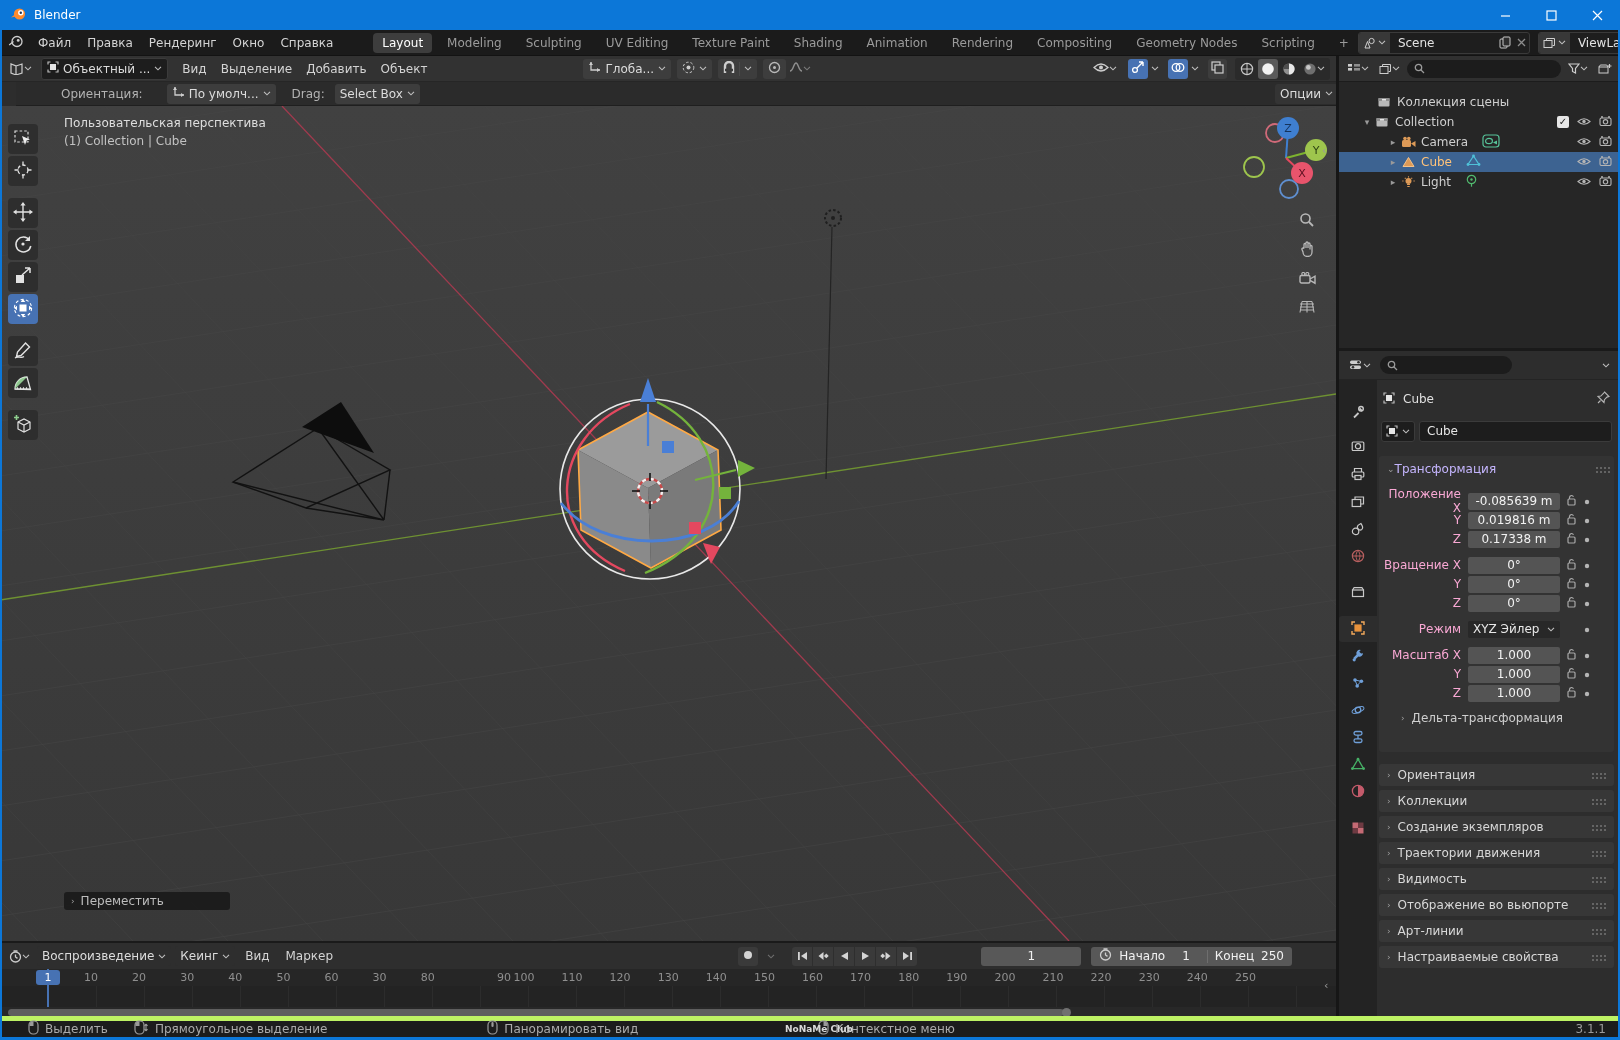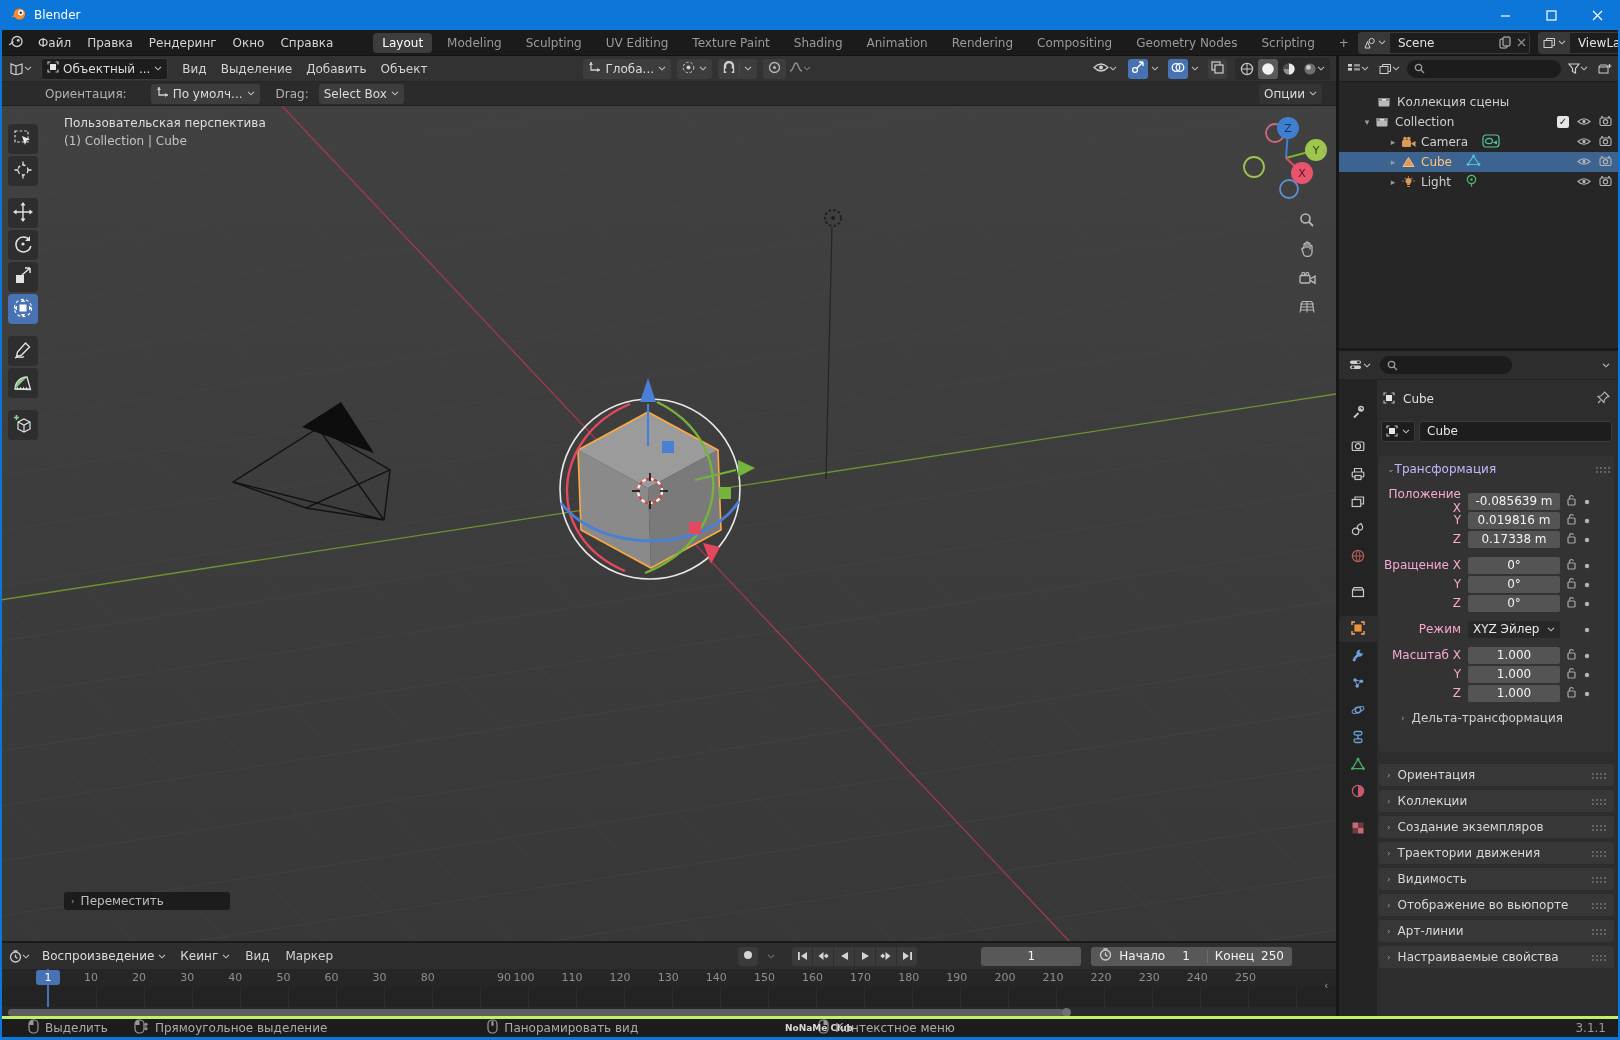--- a/index.html
+++ b/index.html
@@ -20,21 +20,21 @@
   .wctl{width:46px;height:30px;display:flex;align-items:center;justify-content:center;}
   
   #topbar{left:0;top:30px;width:1620px;height:26px;background:#1b1b1b;display:flex;align-items:center;padding:0 8px;box-sizing:border-box;border-bottom:1px solid #131313;}
   .wstab{color:#9b9b9b;padding:3px 9px;border-radius:4px;white-space:nowrap;}
   .wstab.active{color:#fff;background:#3d3d3d;}
   .selwidget{display:flex;align-items:center;height:20px;background:#1e1e1e;border:1px solid #3a3a3a;border-radius:3px;overflow:hidden;}
   .selwidget .lead{background:#383838;height:100%;display:flex;align-items:center;padding:0 4px;gap:2px;}
   .selwidget .val{padding:0 8px;color:#e3e3e3;min-width:90px;}
   
   #vph{left:0;top:56px;width:1336px;height:26px;background:#323232;display:flex;align-items:center;padding:0 6px;box-sizing:border-box;border-bottom:1px solid #262626;}
-  #tsb{left:0;top:82px;width:1336px;height:24px;background:#2b2b2b;display:flex;align-items:center;padding:0 10px;box-sizing:border-box;border-bottom:1px solid #1f1f1f;}
+  #tsb{left:16px;top:82px;width:1336px;height:24px;background:#2b2b2b;display:flex;align-items:center;padding:0 10px;box-sizing:border-box;border-bottom:1px solid #1f1f1f;}
   .dim{color:#b2b2b2;}
   
   #vp{left:0;top:106px;width:1336px;height:835px;background:linear-gradient(#414141,#383838);overflow:hidden;}
   .tool{width:30px;height:30px;border-radius:4px;background:#2e2e2e;display:flex;align-items:center;justify-content:center;margin:0 0 2px 0;}
   .tool.active{background:#4772b3;}
   #vp-toolbar{left:8px;top:18px;display:flex;flex-direction:column;}
   .vptext1{color:#dedede;font-size:12px;}
   .vptext2{color:#c2c2c2;font-size:12px;margin-top:4px;}
   #oppanel{left:64px;top:786px;width:152px;height:18px;background:rgba(26,26,26,.92);border-radius:3px;display:flex;align-items:center;padding:0 7px;color:#bdbdbd;gap:6px;}
   .sideic{position:absolute;left:1296px;width:22px;height:22px;display:flex;align-items:center;justify-content:center;opacity:.85;}
@@ -66,21 +66,21 @@
   #tl-h{height:26px;background:#2e2e2e;display:flex;align-items:center;padding:0 6px;gap:4px;border-bottom:1px solid #202020;}
   .pbbtn{width:20px;height:19px;background:#3a3a3a;display:flex;align-items:center;justify-content:center;}
   #ruler{position:absolute;left:0;top:26px;width:1336px;height:38px;background:#262626;overflow:hidden;}
   #tickstrip{position:absolute;left:0;top:17px;width:1336px;height:21px;background:#232323;
      background-image:repeating-linear-gradient(90deg,#2c2c2c 0 1px,transparent 1px 48px);}
   .rlabel{position:absolute;top:2px;color:#8f8f8f;font-size:11px;transform:translateX(-50%);}
   #playhead{position:absolute;left:47px;top:0;width:2px;height:38px;background:#4772b3;}
   #cfbadge{position:absolute;left:36px;top:1px;width:24px;height:15px;background:#4772b3;color:#fff;border-radius:3px;display:flex;align-items:center;justify-content:center;font-size:11px;}
   #tl-scroll{position:absolute;left:0;top:64px;width:1336px;height:11px;}
   
-  #statusbar{left:0;top:1016px;width:1620px;height:21px;background:#1c1c1c;border-top:3px solid #bef264;display:flex;align-items:center;color:#ababab;box-sizing:border-box;}
+  #statusbar{left:0;top:1016px;width:1620px;height:21px;background:#1c1c1c;border-top:5px solid #bef264;display:flex;align-items:center;color:#ababab;box-sizing:border-box;}
   .sitem{display:flex;align-items:center;gap:6px;white-space:nowrap;}
   #frame{left:0;top:0;width:1620px;height:1040px;pointer-events:none;border-left:2px solid #0c77d8;border-right:2px solid #0c77d8;border-bottom:3px solid #0c77d8;box-sizing:border-box;}
   .divider-v{left:1336px;top:56px;width:3px;height:960px;background:#161616;}
 </style>
 </head>
 <body>
 
 <div id="app">
 
   <div id="titlebar" class="abs">

